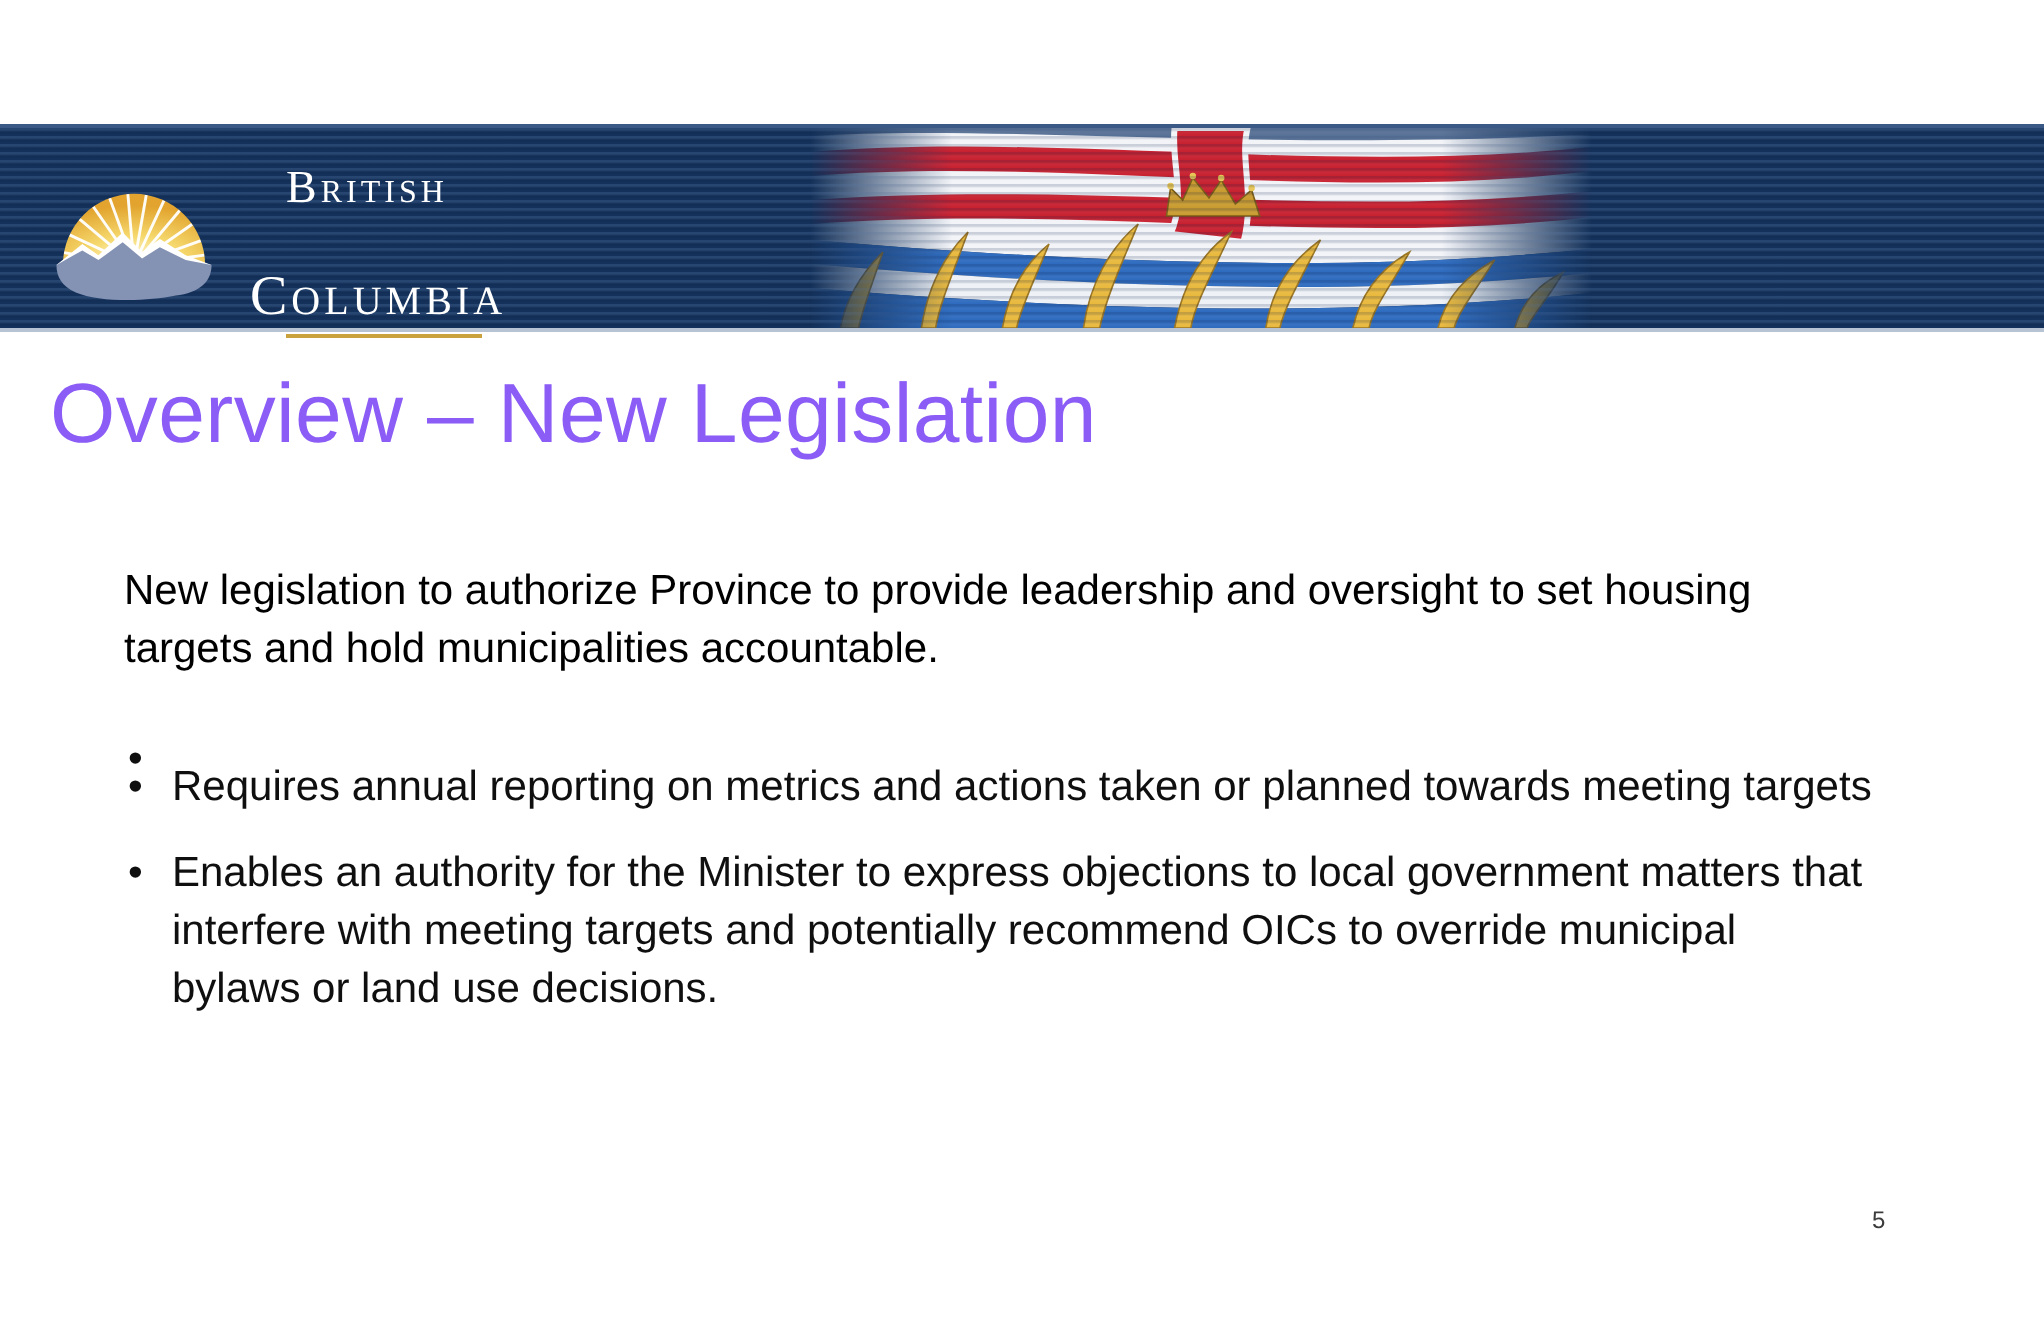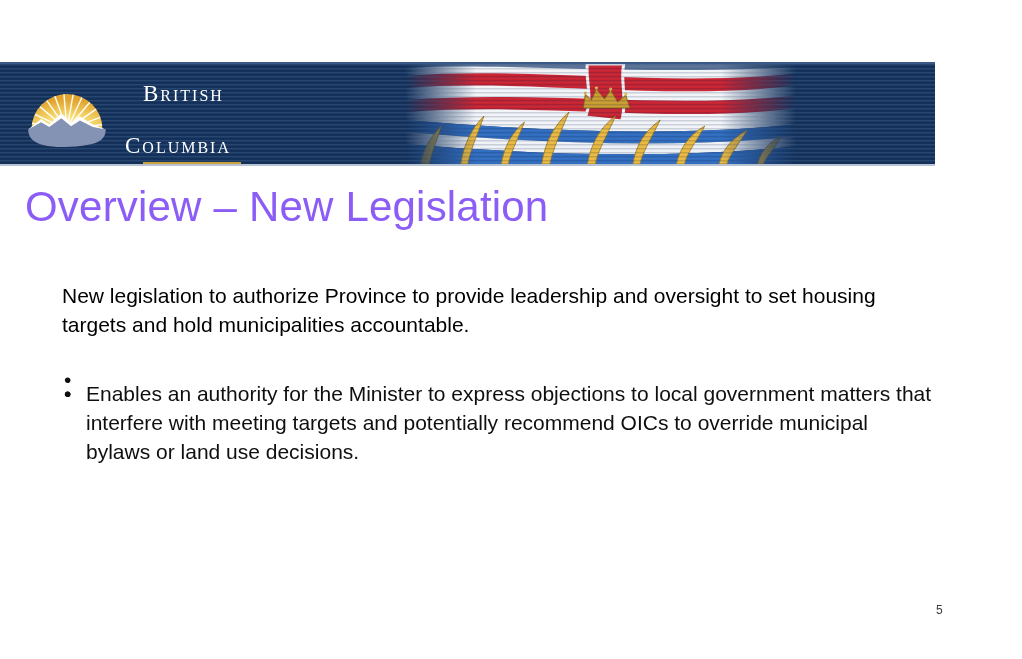--- a/index.html
+++ b/index.html
@@ -7,21 +7,21 @@
     width:1022px; height:659px;
     background:#ffffff;
     font-family:"Liberation Sans", sans-serif;
     position:relative;
     overflow:hidden;
   }
 
   
   .banner {
     position:absolute; left:0; top:62px;
-    width:935px; height:100px;
+    width:1022px; height:100px;
     background-color:#14335e;
     background-image:repeating-linear-gradient(180deg,
       rgba(150,180,220,0.14) 0px, rgba(150,180,220,0.14) 1px,
       rgba(0,0,10,0.10) 2px, rgba(0,0,10,0.02) 4px);
     border-top:2px solid #3a5a85;
     border-bottom:2px solid #b7c3d3;
     box-sizing:content-box;
   }
 
   .flag-wrap {
@@ -45,21 +45,21 @@
   }
   .emblem { width:84px; height:66px; }
   .wordmark {
     margin-left:16px;
     color:#ffffff;
     font-family:"Liberation Serif", serif;
     font-variant:small-caps;
     line-height:1.04;
   }
   .wordmark-line1 { font-size:23px; letter-spacing:2px; margin-left:18px; }
-  .wordmark-line2 { font-size:23px; letter-spacing:2px;margin-top:28px; }
+  .wordmark-line2 { font-size:28px; letter-spacing:2px;margin-top:28px; }
   .wordmark-rule {
     width:98px; height:2px; background:#c9A23c;
     margin:4px 0 0 18px;
   }
 
   
   .slide-title {
     position:absolute; left:25px; top:183px;
     font-size:42px; font-weight:300;
     color:#8b5cf6; letter-spacing:0.2px;
@@ -182,20 +182,21 @@
   <div class="slide-title">Overview – New Legislation</div>
 
   <p class="lead">New legislation to authorize Province to provide leadership and oversight to set housing targets and hold municipalities accountable.</p>
 
   <ul class="bullet-list">
     <li>
       <span class="bullet-marker">•</span>
     </li>
     <li>
       <span class="bullet-marker">•</span>
+      <span>Requires annual reporting on metrics and actions taken or planned towards meeting targets</span>
     </li>
     <li>
       <span class="bullet-marker">•</span>
       <span>Enables an authority for the Minister to express objections to local government matters that interfere with meeting targets and potentially recommend OICs to override municipal bylaws or land use decisions.</span>
     </li>
   </ul>
 
   <div class="page-number">5</div>
 </div>
 

